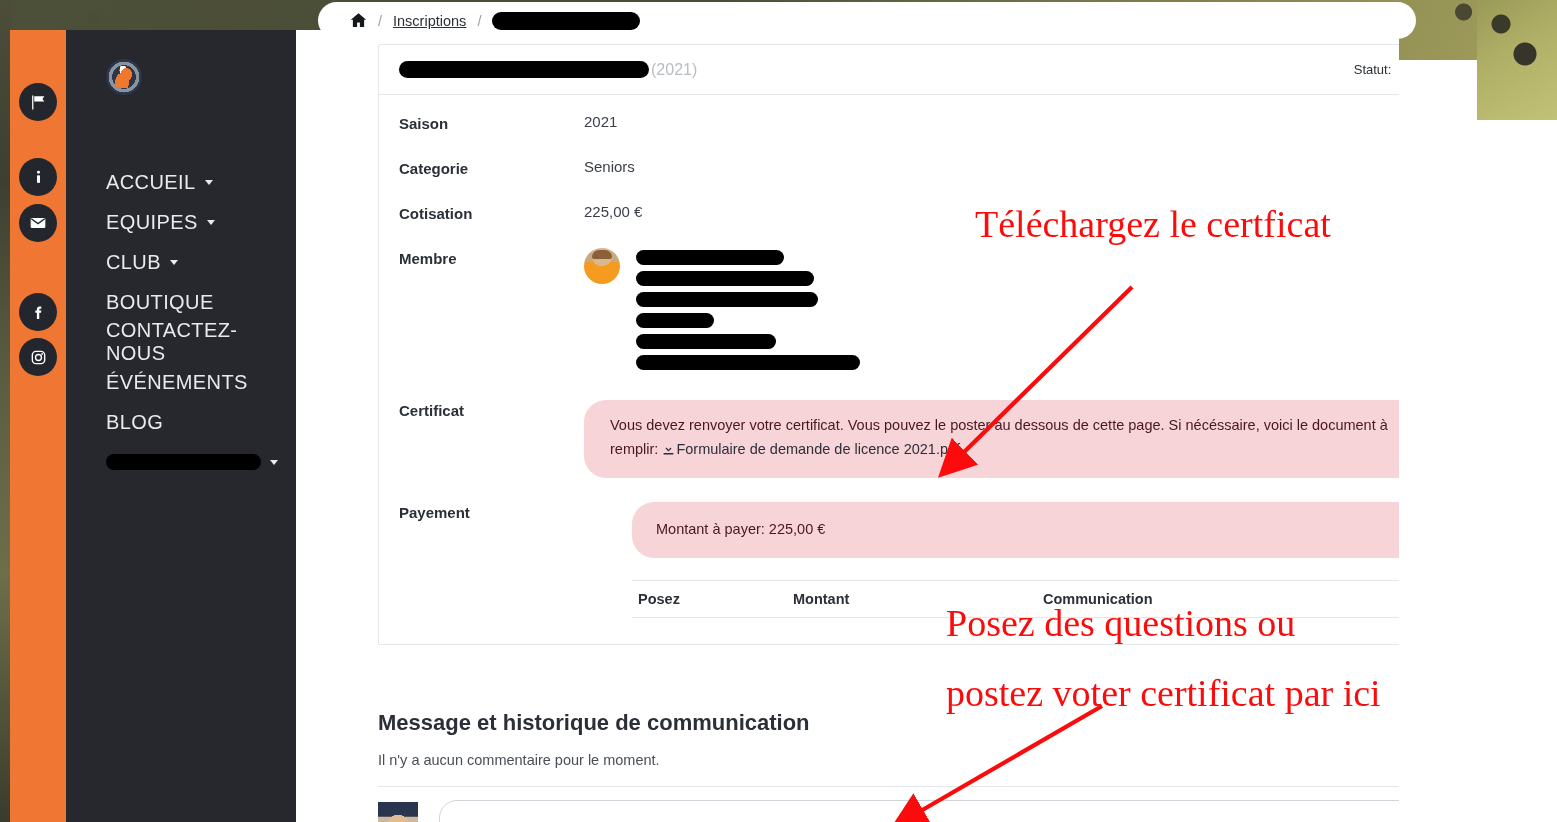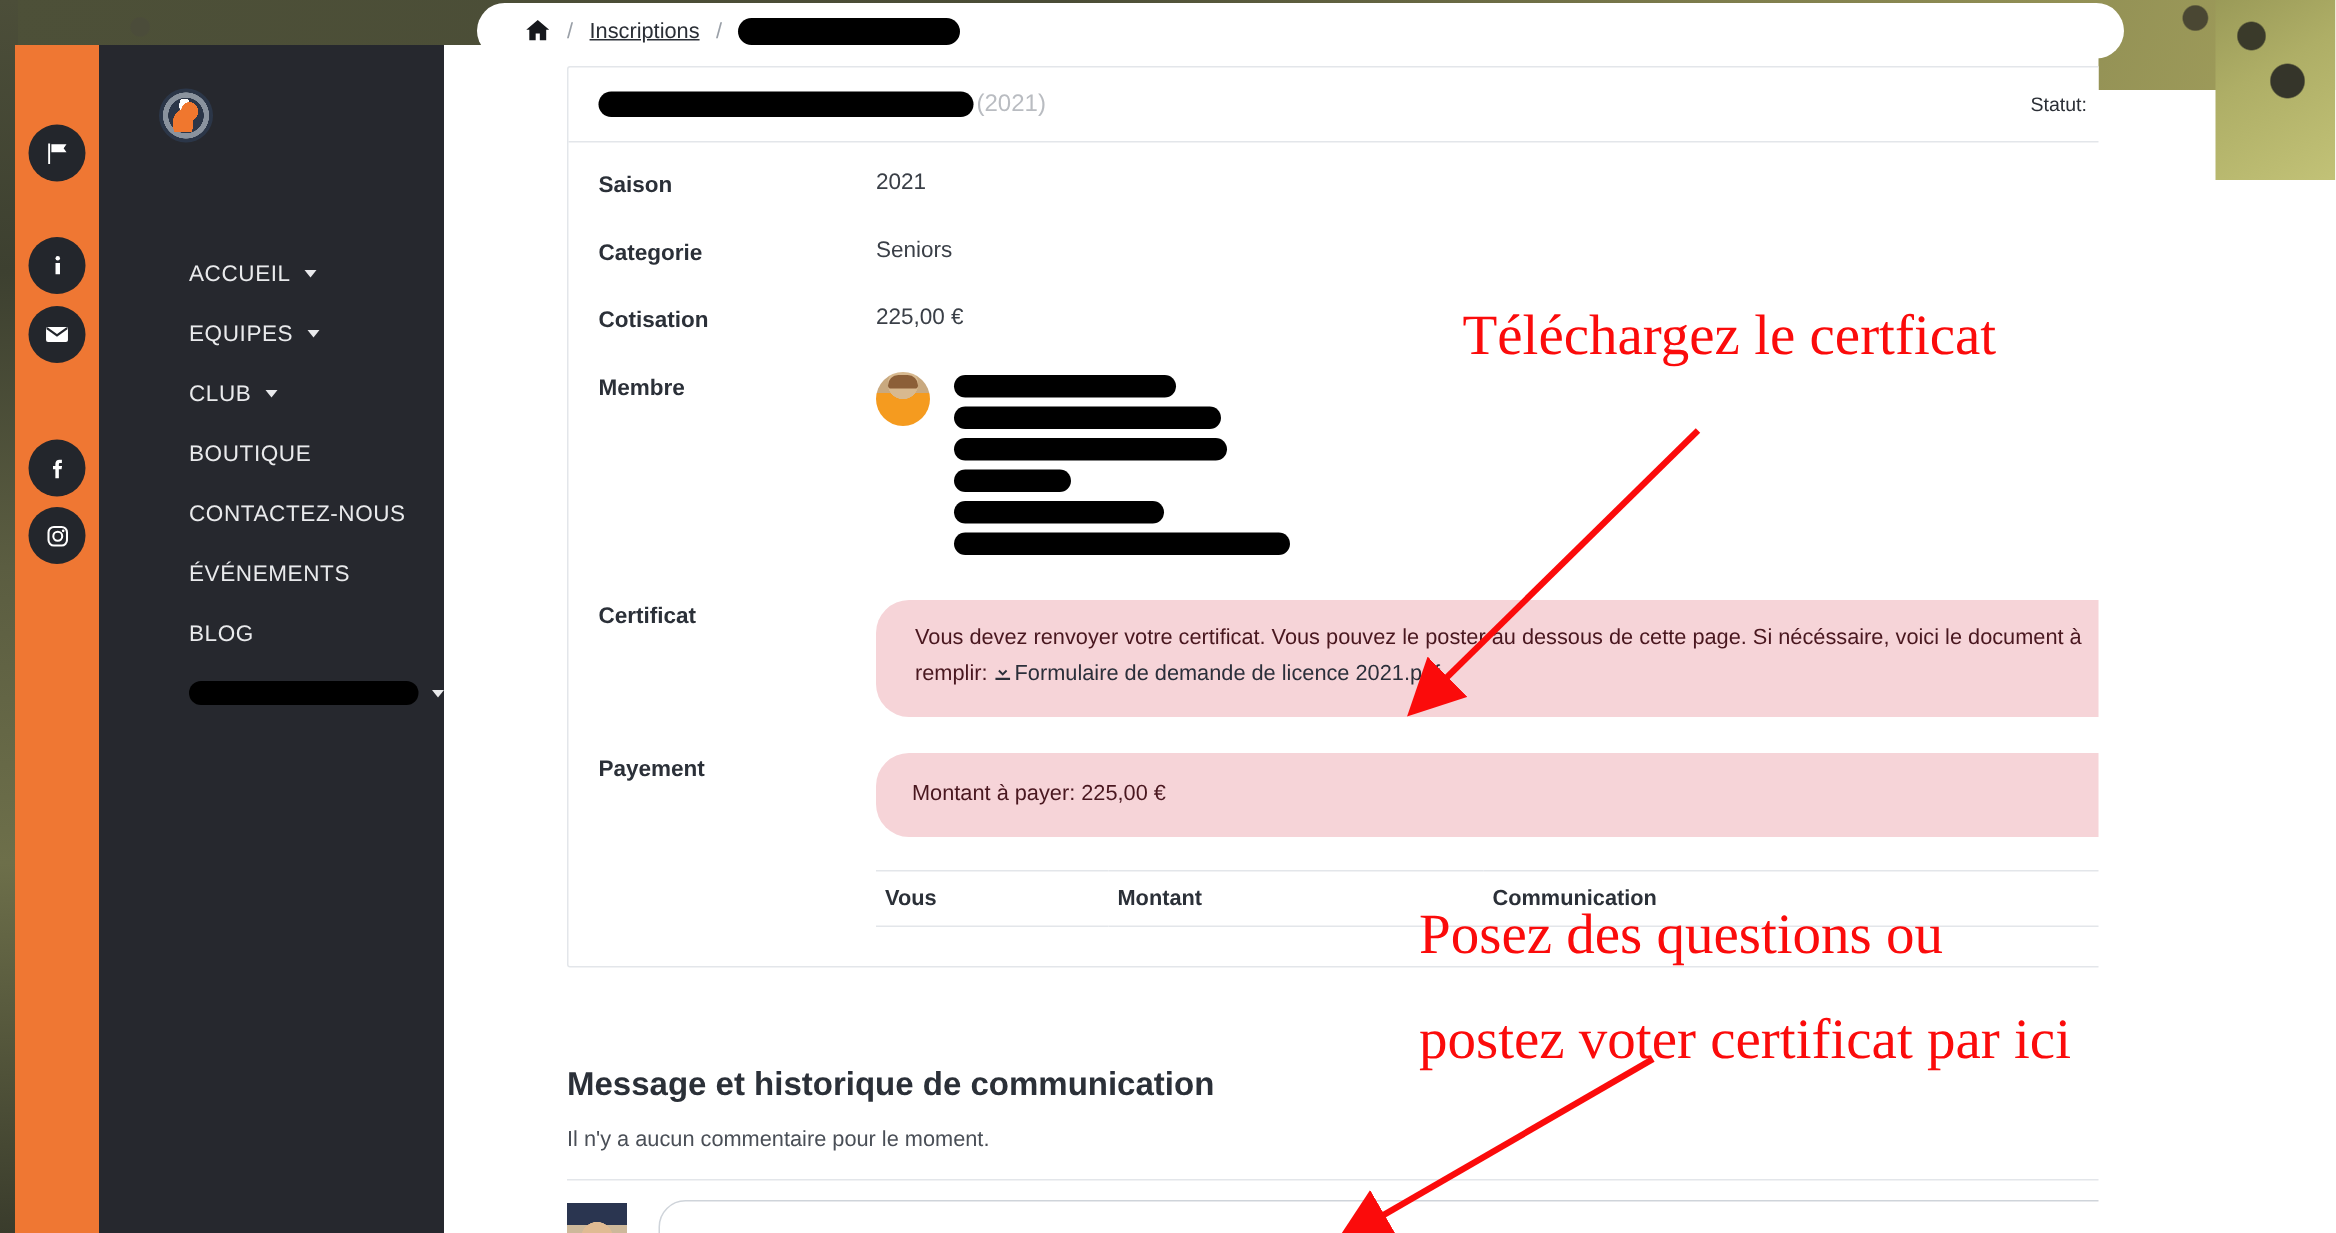--- a/index.html
+++ b/index.html
@@ -88,23 +88,23 @@
       radial-gradient(ellipse at 40% 75%, #f0772e 0 40%, transparent 41%),
       radial-gradient(ellipse at 62% 38%, #f0772e 0 32%, transparent 33%),
       radial-gradient(ellipse at 45% 20%, #ffffff 0 22%, transparent 23%);
   }
   .nav {
     position: absolute; left: 0; top: 132px; width: 100%;
   }
   .nav-item {
     display: flex; align-items: center;
     height: 40px;
-    padding-left: 60px;
+    padding-left: 40px;
     color: #e9eaec;
-    font-size: 15px;
+    font-size: 20px;
     letter-spacing: .4px;
   }
   .caret {
     display: inline-block;
     margin-left: 9px;
     width: 0; height: 0;
     border-left: 4.5px solid transparent;
     border-right: 4.5px solid transparent;
     border-top: 5px solid #e9eaec;
   }
@@ -323,30 +323,30 @@
 
         <div class="row" style="margin-bottom:24px;">
           <div class="lbl">Certificat</div>
           <div class="alert" style="flex:1;">
             <span>Vous devez renvoyer votre certificat. Vous pouvez le poster au dessous de cette page. Si nécéssaire, voici le document à remplir: </span><a class="pdf-link" href="#"><span class="dl-ico"><svg width="13" height="13" viewBox="0 0 16 16">
                     <path fill="#2b2f3a" d="M8 1v7.2L5.4 5.6 4.3 6.7 8 10.4l3.7-3.7-1.1-1.1L8 8.2V1zM2 12.2h12V14H2z"></path>
                   </svg></span><span>Formulaire de demande de licence 2021.pdf</span></a>
           </div>
         </div>
 
-        <div class="row" style="margin-bottom:4px;">
+        <div class="row" style="margin-bottom:4px;gap:48px;">
           <div class="lbl">Payement</div>
           <div style="flex:1;">
             <div class="alert" style="padding:16px 24px;">
               <span>Montant à payer: 225,00 €</span>
             </div>
             <table class="pay-table">
               <thead>
                 <tr>
-                  <th class="c1">Vous</th>
+                  <th class="c1">Posez</th>
                   <th class="c2">Montant</th>
                   <th class="c3">Communication</th>
                 </tr>
               </thead>
               <tbody></tbody>
             </table>
           </div>
         </div>
 
       </div>

